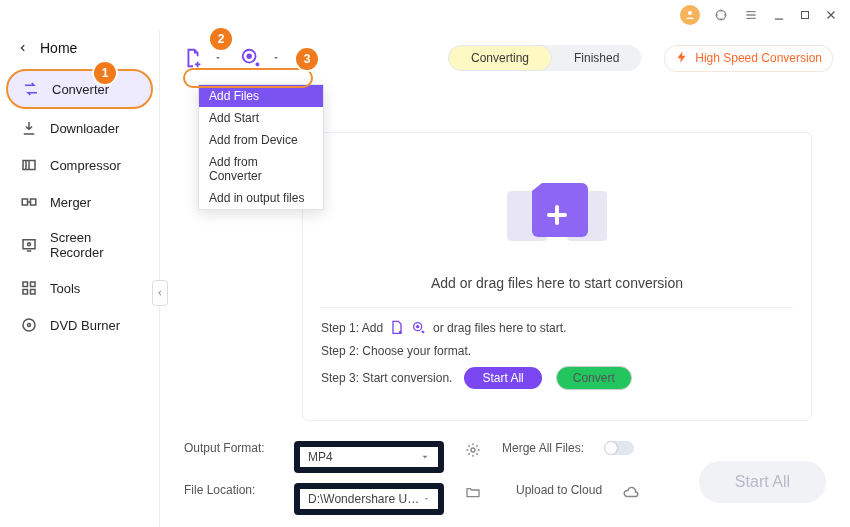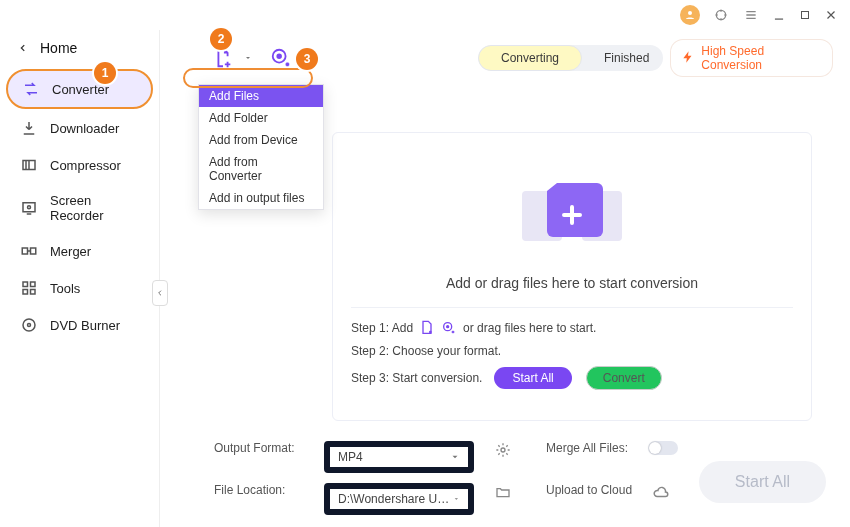--- a/index.html
+++ b/index.html
@@ -21,21 +21,21 @@
     justify-content: flex-end;
     align-items: center;
     gap: 12px;
     padding: 0 12px;
   }
   .titlebar .tb-icon { width: 18px; height: 18px; display:flex; align-items:center; justify-content:center; color:#777; }
   .avatar-ico { width:20px; height:20px; border-radius:50%; background:#f6b35a; display:flex; align-items:center; justify-content:center; color:#fff; }
   .win-ctrl { width:14px; height:14px; display:flex; align-items:center; justify-content:center; color:#555; }
 
   
-  .app { display:flex; height: calc(527px - 30px); gap: 30px; }
+  .app { display:flex; height: calc(527px - 30px); }
   .sidebar { width:160px; border-right:1px solid #eee; padding-top:4px; position:relative; }
   .back-home { display:flex; align-items:center; gap:12px; padding:6px 18px 12px 18px; font-size:14px; color:#111; }
   .side-item { display:flex; align-items:center; gap:12px; padding:9px 14px; font-size:13px; color:#222; border-radius:8px; margin:1px 6px; cursor:pointer; }
   .side-item.active { background:#eeeaff; border:2px solid #f09030; border-radius:20px; }
   .side-ico { width:18px; height:18px; display:flex; align-items:center; justify-content:center; color:#555; }
   .side-item.active .side-ico { color:#6a4df0; }
   .collapse-handle { position:absolute; right:-9px; top:250px; width:16px; height:26px; border:1px solid #ddd; border-radius:4px; background:#fff; display:flex; align-items:center; justify-content:center; color:#888; font-size:10px; }
 
   .main { flex:1; display:flex; flex-direction:column; padding:10px 18px 8px 22px; position:relative; }
 
@@ -43,21 +43,21 @@
   .toolbar { display:flex; align-items:center; gap:8px; height:36px; }
   .tb-btn { display:flex; align-items:center; color:#7a47f2; position:relative; }
   .tb-btn svg { width:22px; height:22px; }
   .caret { width:8px; height:8px; display:inline-flex; align-items:center; justify-content:center; color:#888; margin-left:2px; }
   .tabs-pill { margin-left:160px; display:flex; background:#eff1f5; border-radius:14px; height:26px; overflow:hidden; }
   .tab { padding:4px 22px; font-size:12px; color:#3a3a3a; display:flex; align-items:center; }
   .tab.active { background:#fef9c3; border:1px solid #e3e6ee; border-radius:14px; }
   .hs-badge { margin-left:auto; display:flex; align-items:center; gap:6px; color:#ff6a2c; font-size:12px; background:#fff; padding:4px 10px; border-radius:12px; box-shadow:0 0 0 1px #f5e7df; }
 
   
-  .dd-menu { position:absolute; left:8px; top:54px; width:126px; background:#fff; border:1px solid #e2e2e8; box-shadow:0 4px 14px rgba(0,0,0,.12); z-index:10; }
+  .dd-menu { position:absolute; left:38px; top:54px; width:126px; background:#fff; border:1px solid #e2e2e8; box-shadow:0 4px 14px rgba(0,0,0,.12); z-index:10; }
   .dd-item { padding:4px 10px; font-size:12px; color:#333; cursor:pointer; }
   .dd-item.sel { background:#7b53f0; color:#fff; }
   .dd-sel-frame { position:absolute; left:22px; top:54px; width:130px; height:20px; border:2px solid #ef8d34; border-radius:10px; z-index:11; pointer-events:none; }
 
   
   .dropzone { margin:56px 20px 0 120px; border:1px solid #eceef6; border-radius:6px; padding:18px 18px 22px 18px; }
   .dz-illus { height:120px; display:flex; align-items:center; justify-content:center; }
   .dz-text { text-align:center; font-size:14px; color:#444; margin-top:4px; }
   .dz-sep { height:1px; background:#eef0f6; margin:16px 0 12px; }
   .step { font-size:12px; color:#444; margin:8px 0; display:flex; align-items:center; gap:6px; }
@@ -150,36 +150,36 @@
         <svg viewBox="0 0 24 24" width="18" height="18" fill="none" stroke="currentColor" stroke-width="2">
             <rect x="4" y="6" width="16" height="12"></rect>
             <path d="M8 6v12M12 6v12"></path>
           </svg>
       </span>
       <span>Compressor</span>
     </div>
     <div class="side-item">
       <span class="side-ico">
         <svg viewBox="0 0 24 24" width="18" height="18" fill="none" stroke="currentColor" stroke-width="2">
+            <rect x="3" y="8" width="7" height="8"></rect>
+            <rect x="14" y="8" width="7" height="8"></rect>
+            <path d="M10 12h4"></path>
+          </svg>
+      </span>
+      <span>Merger</span>
+    </div>
+    <div class="side-item">
+      <span class="side-ico">
+        <svg viewBox="0 0 24 24" width="18" height="18" fill="none" stroke="currentColor" stroke-width="2">
             <rect x="4" y="5" width="16" height="12"></rect>
             <circle cx="12" cy="11" r="2"></circle>
             <path d="M9 20h6"></path>
           </svg>
       </span>
       <span>Screen Recorder</span>
-    </div>
-    <div class="side-item">
-      <span class="side-ico">
-        <svg viewBox="0 0 24 24" width="18" height="18" fill="none" stroke="currentColor" stroke-width="2">
-            <rect x="3" y="8" width="7" height="8"></rect>
-            <rect x="14" y="8" width="7" height="8"></rect>
-            <path d="M10 12h4"></path>
-          </svg>
-      </span>
-      <span>Merger</span>
     </div>
     <div class="side-item">
       <span class="side-ico">
         <svg viewBox="0 0 24 24" width="18" height="18" fill="none" stroke="currentColor" stroke-width="2">
             <rect x="4" y="4" width="6" height="6"></rect>
             <rect x="14" y="4" width="6" height="6"></rect>
             <rect x="4" y="14" width="6" height="6"></rect>
             <rect x="14" y="14" width="6" height="6"></rect>
           </svg>
       </span>
@@ -239,21 +239,21 @@
           <svg viewBox="0 0 24 24" width="14" height="14" fill="#ff6a2c">
               <path d="M13 2L4 14h6l-1 8 9-12h-6z"></path>
             </svg>
         </span>
         <span>High Speed Conversion</span>
       </div>
     </div>
 
     <div class="dd-menu">
       <div class="dd-item sel">Add Files</div>
-      <div class="dd-item">Add Folder</div>
+      <div class="dd-item">Add Start</div>
       <div class="dd-item">Add from Device</div>
       <div class="dd-item">Add from Converter</div>
       <div class="dd-item">Add in output files</div>
     </div>
 
     <div class="dropzone">
       <div class="dz-illus">
         <svg width="140" height="100" viewBox="0 0 140 100">
           <rect x="20" y="30" width="40" height="50" rx="4" fill="#e8e6f5"></rect>
           <rect x="80" y="30" width="40" height="50" rx="4" fill="#e8e6f5"></rect>
@@ -296,21 +296,21 @@
           <svg viewBox="0 0 24 24" width="10" height="10" fill="#777">
               <path d="M6 9l6 6 6-6z"></path>
             </svg>
         </div>
         <span class="f-ico">
           <svg viewBox="0 0 24 24" width="16" height="16" fill="none" stroke="#888" stroke-width="2">
               <circle cx="12" cy="12" r="3"></circle>
               <path d="M12 2v3M12 19v3M2 12h3M19 12h3M5 5l2 2M17 17l2 2M19 5l-2 2M5 19l2-2"></path>
             </svg>
         </span>
-        <span style="margin-left:14px">Merge All Files:</span>
+        <span style="">Merge All Files:</span>
         <div class="toggle"></div>
       </div>
       <div class="frow">
         <span class="flabel">File Location:</span>
         <div class="select">
           <span style="white-space:nowrap; overflow:hidden; text-overflow:ellipsis; max-width:120px">D:\Wondershare UniConverter 1</span>
           <svg viewBox="0 0 24 24" width="10" height="10" fill="#777">
               <path d="M6 9l6 6 6-6z"></path>
             </svg>
         </div>

